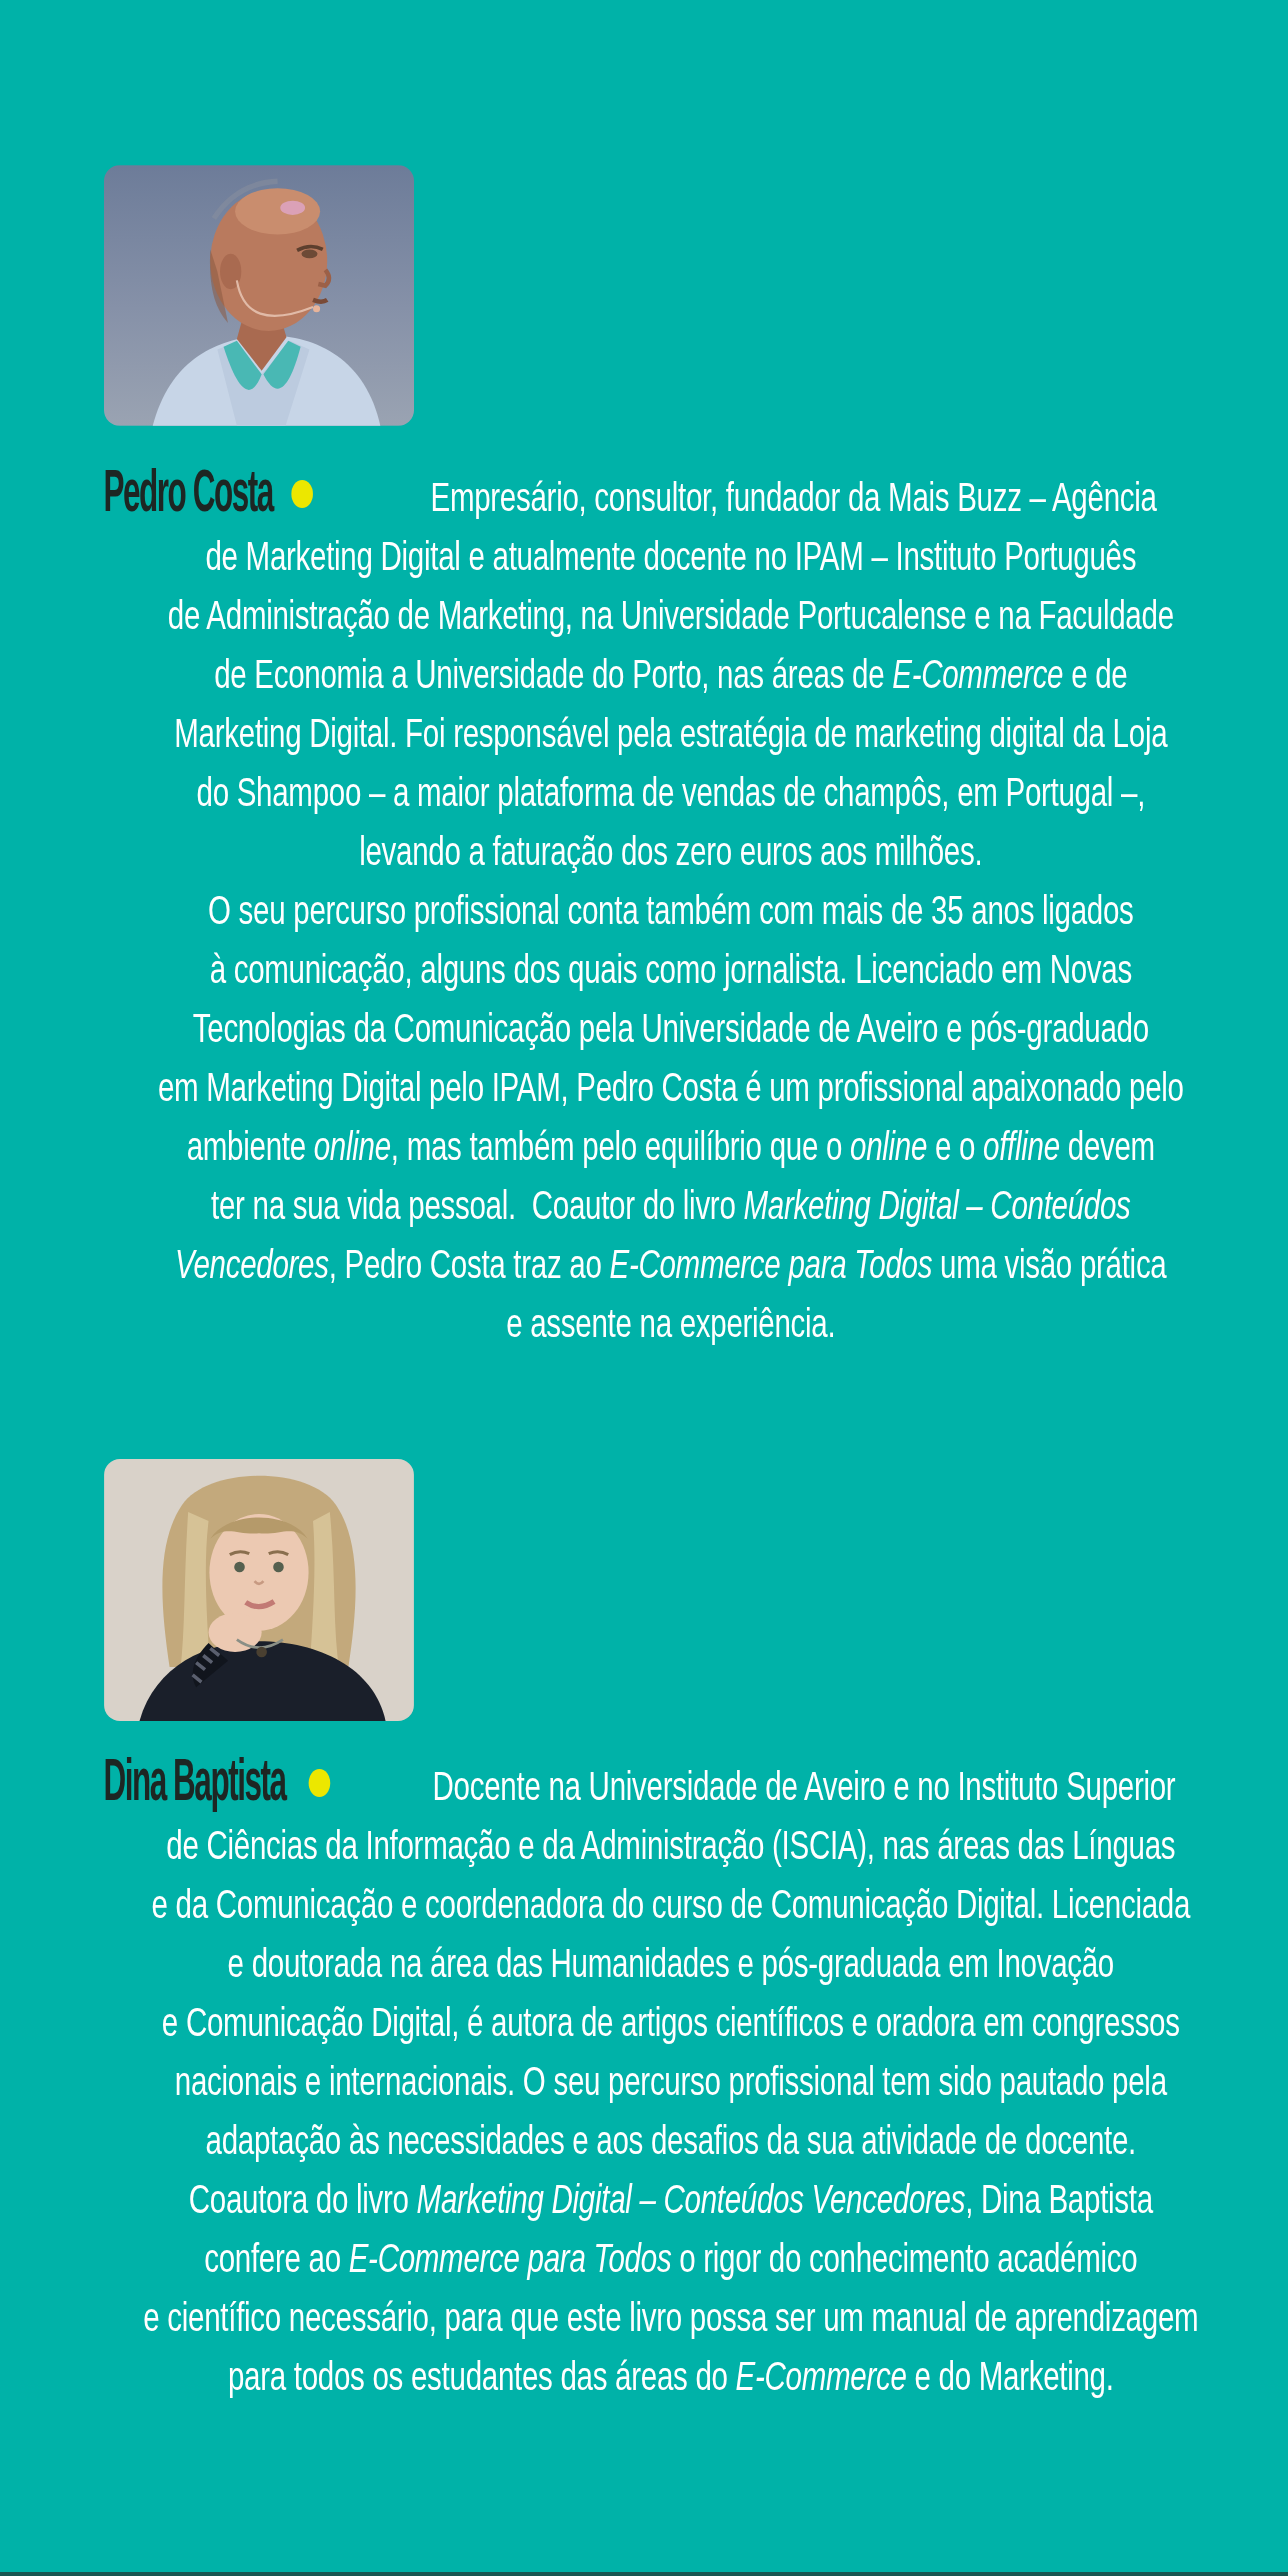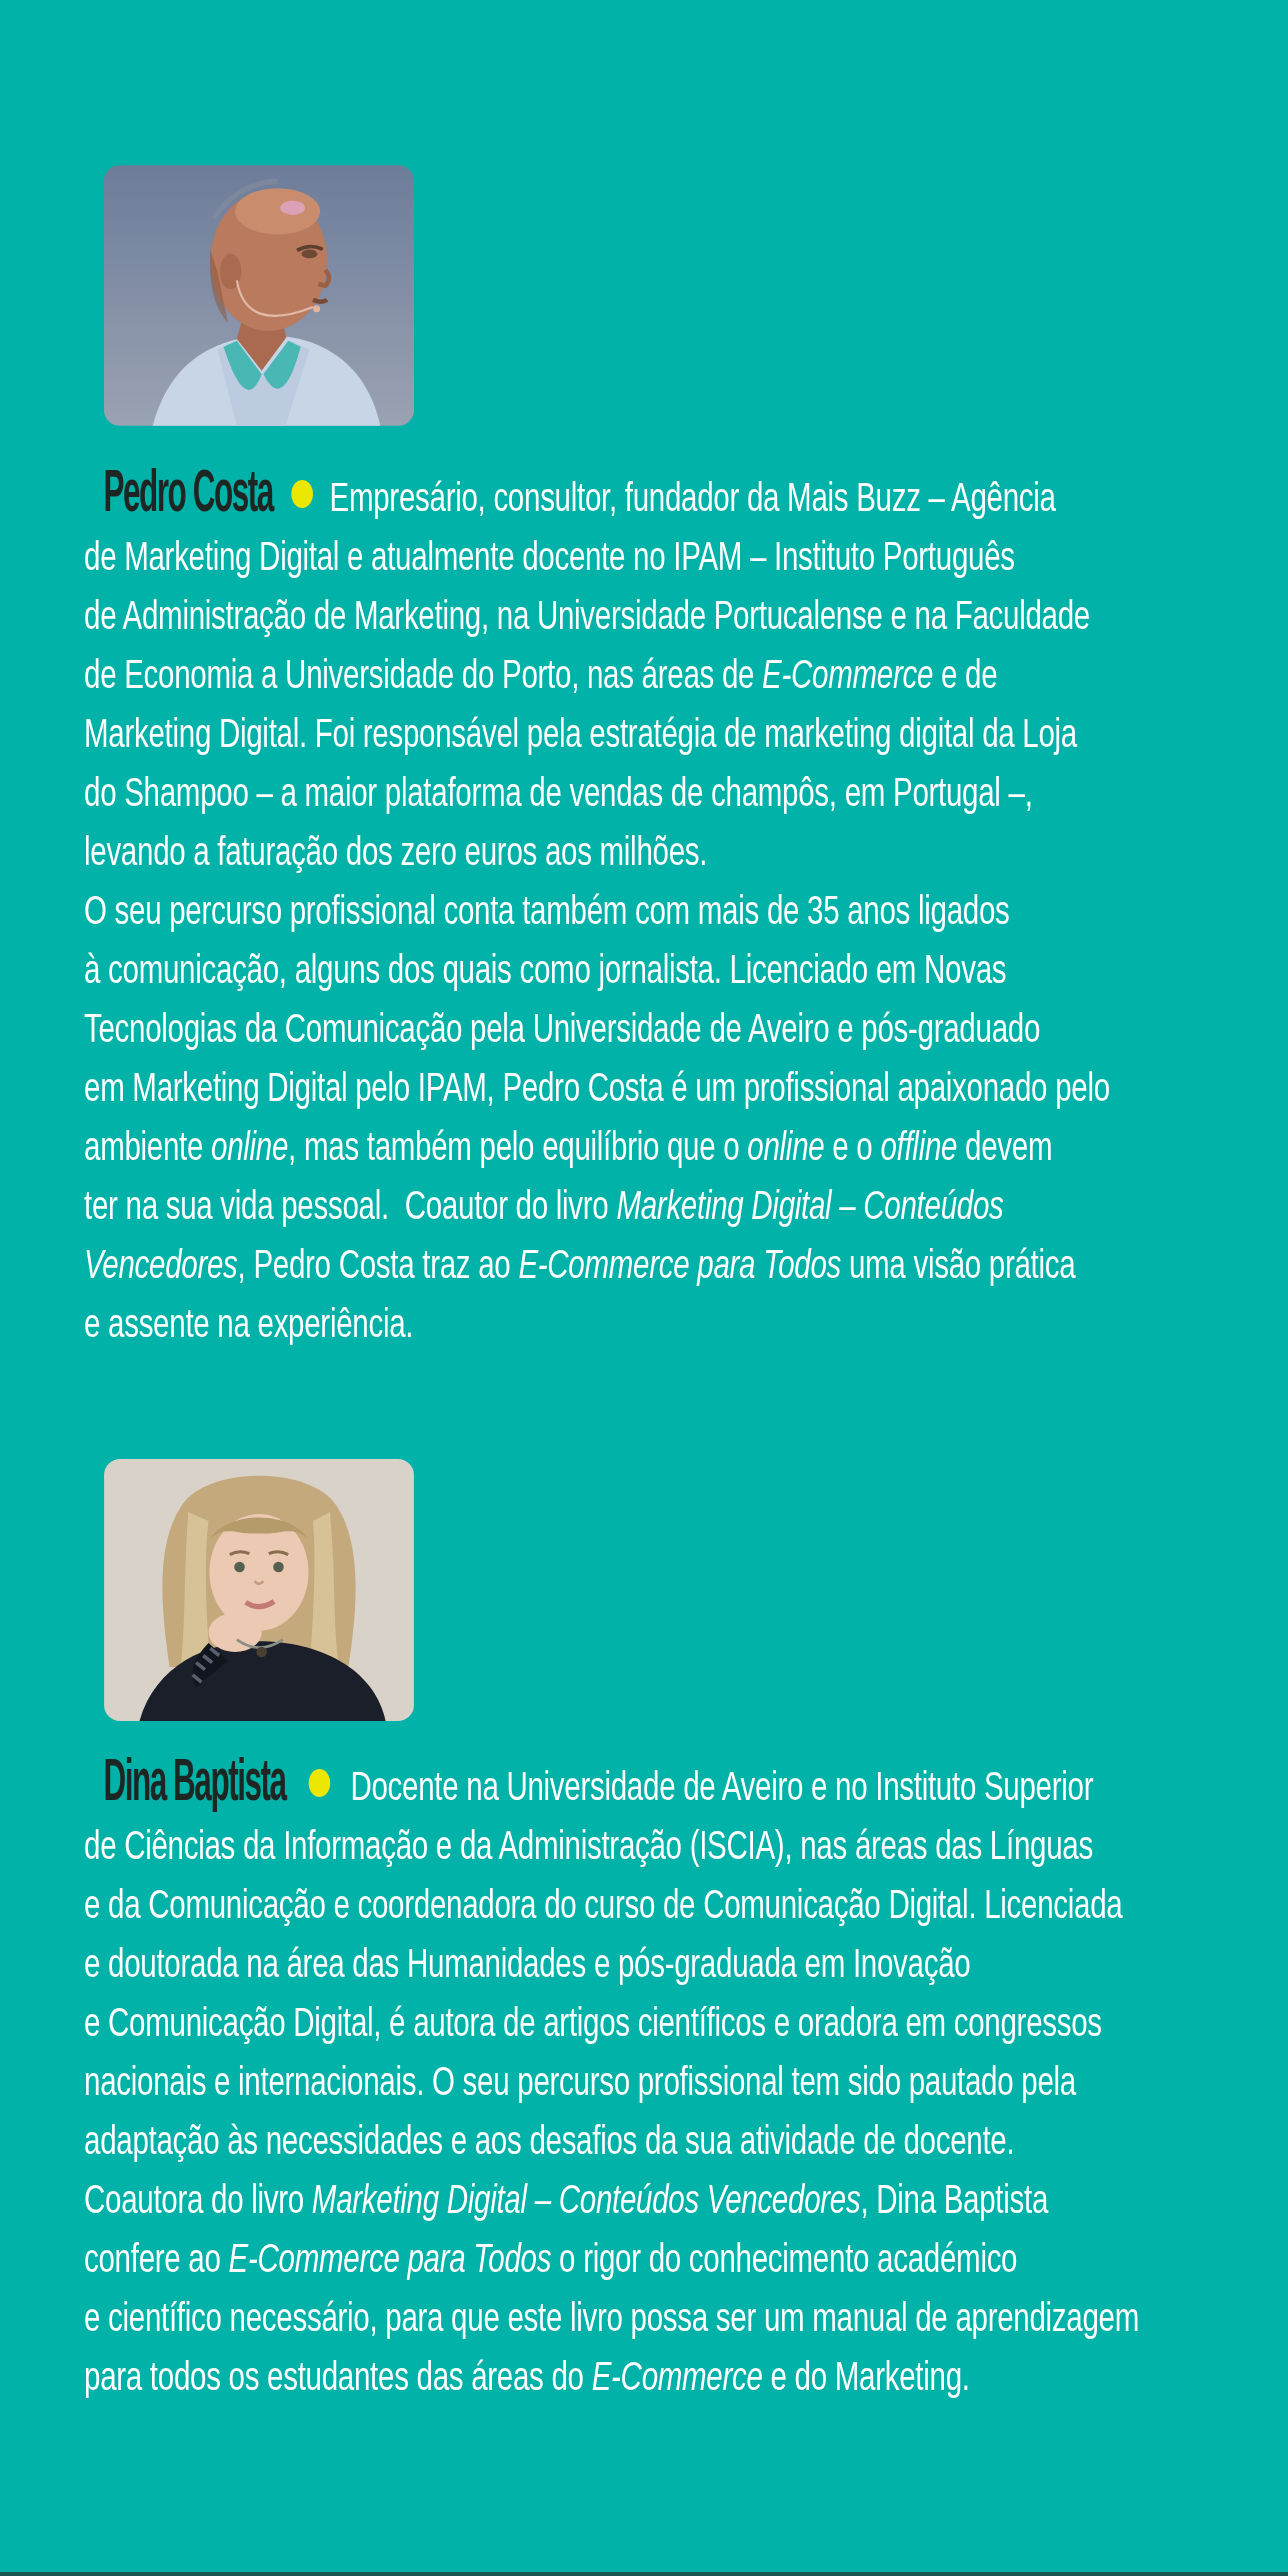--- a/index.html
+++ b/index.html
@@ -9,21 +9,21 @@
     --text:#ffffff;
     --edge:#1f4543;
   }
   html,body{margin:0;padding:0;}
   body{
     width:1288px;height:2576px;
     background:var(--bg);
     font-family:"Liberation Sans",sans-serif;
     overflow:hidden;
   }
-  .page{position:relative;width:1288px;height:2576px;background:var(--bg);}
+  .page{position:relative;width:1288px;height:2576px;background:var(--bg);text-align:center;}
   .photo{
     position:absolute;
     border-radius:16px;
     overflow:hidden;
   }
   .photo svg{display:block;}
   .photo-pedro{left:104px;top:165px;width:310px;height:261px;}
   .photo-dina{left:104px;top:1459px;width:310px;height:262px;}
   .bio{
     position:absolute;

